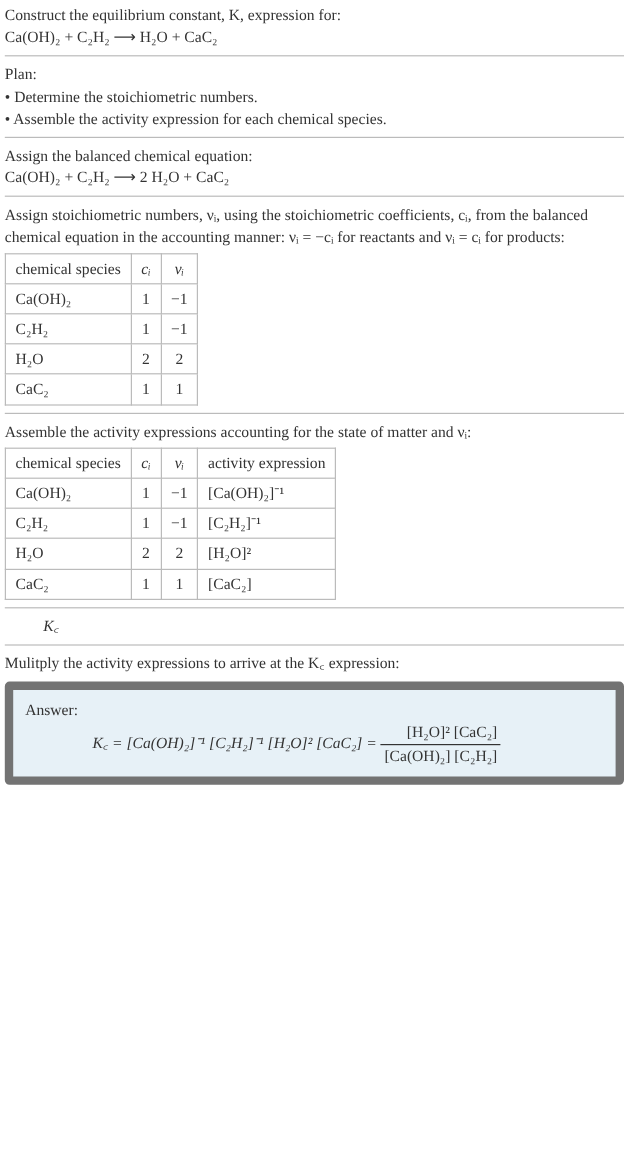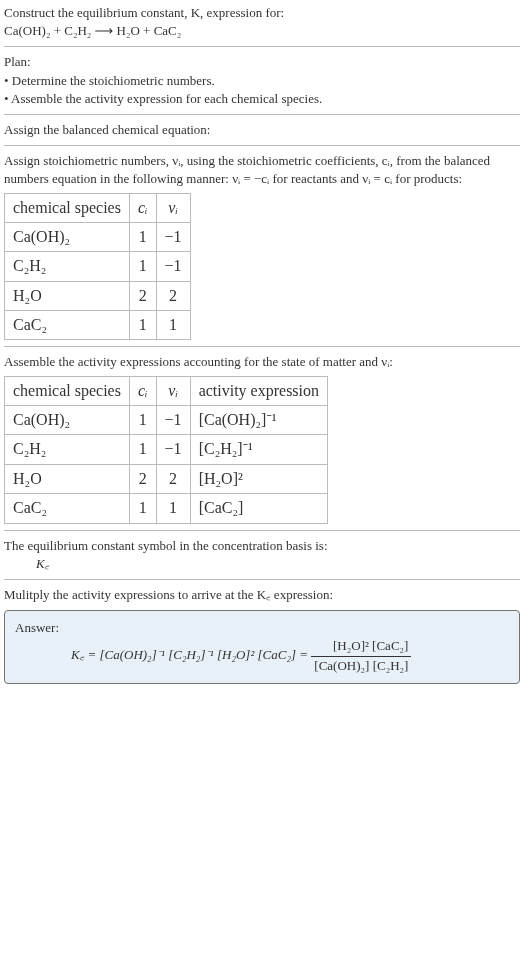--- a/index.html
+++ b/index.html
@@ -19,31 +19,31 @@
       margin: 6px 0;
     }
     table {
       border-collapse: collapse;
       margin: 4px 0;
     }
     th, td {
       border: 1px solid #bbb;
       padding: 3px 8px;
       text-align: left;
-      font-size: 16px;
+      font-size: 13px;
     }
     th {
       font-weight: normal;
     }
     .center {
       text-align: center;
     }
     .answer-box {
       background-color: #e7f1f7;
-      border: 1px solid #737373;
+      border: 7px solid #737373;
       border-radius: 4px;
       padding: 8px 10px;
       margin: 6px 0 2px 0;
     }
     .frac {
       display: inline-block;
       vertical-align: middle;
       text-align: right;
     }
     .frac .num {
@@ -76,26 +76,27 @@
 <div class="section">
   <div>Plan:</div>
   <div>• Determine the stoichiometric numbers.</div>
   <div>• Assemble the activity expression for each chemical species.</div>
 </div>
 
 <div class="hr"></div>
 
 <div class="section">
   <div>Assign the balanced chemical equation:</div>
+  <div>Ca(OH)₂ + C₂H₂  ⟶  2 H₂O + CaC₂</div>
 </div>
 
 <div class="hr"></div>
 
 <div class="section">
-  <div>Assign stoichiometric numbers, νᵢ, using the stoichiometric coefficients, cᵢ, from the balanced numbers equation in the following manner: νᵢ = −cᵢ for reactants and νᵢ = cᵢ for products:</div>
+  <div>Assign stoichiometric numbers, νᵢ, using the stoichiometric coefficients, cᵢ, from the balanced chemical equation in the accounting manner: νᵢ = −cᵢ for reactants and νᵢ = cᵢ for products:</div>
   <table>
     <tbody>
         <tr>
       <th>chemical species</th>
       <th class="center italic">cᵢ</th>
       <th class="center italic">νᵢ</th>
     </tr>
     <tr>
       <td>Ca(OH)₂</td>
       <td class="center">1</td>
@@ -156,21 +157,20 @@
       <td class="center">1</td>
       <td>[CaC₂]</td>
     </tr>
   </tbody>
     </table>
 </div>
 
 <div class="hr"></div>
 
 <div class="section">
-  <div>The equilibrium constant symbol in the concentration basis is:</div>
   <div class="italic">K꜀</div>
 </div>
 
 <div class="hr"></div>
 
 <div class="section">
   <div>Mulitply the activity expressions to arrive at the K꜀ expression:</div>
   <div class="answer-box">
     <div>Answer:</div>
     <div class="indent">

